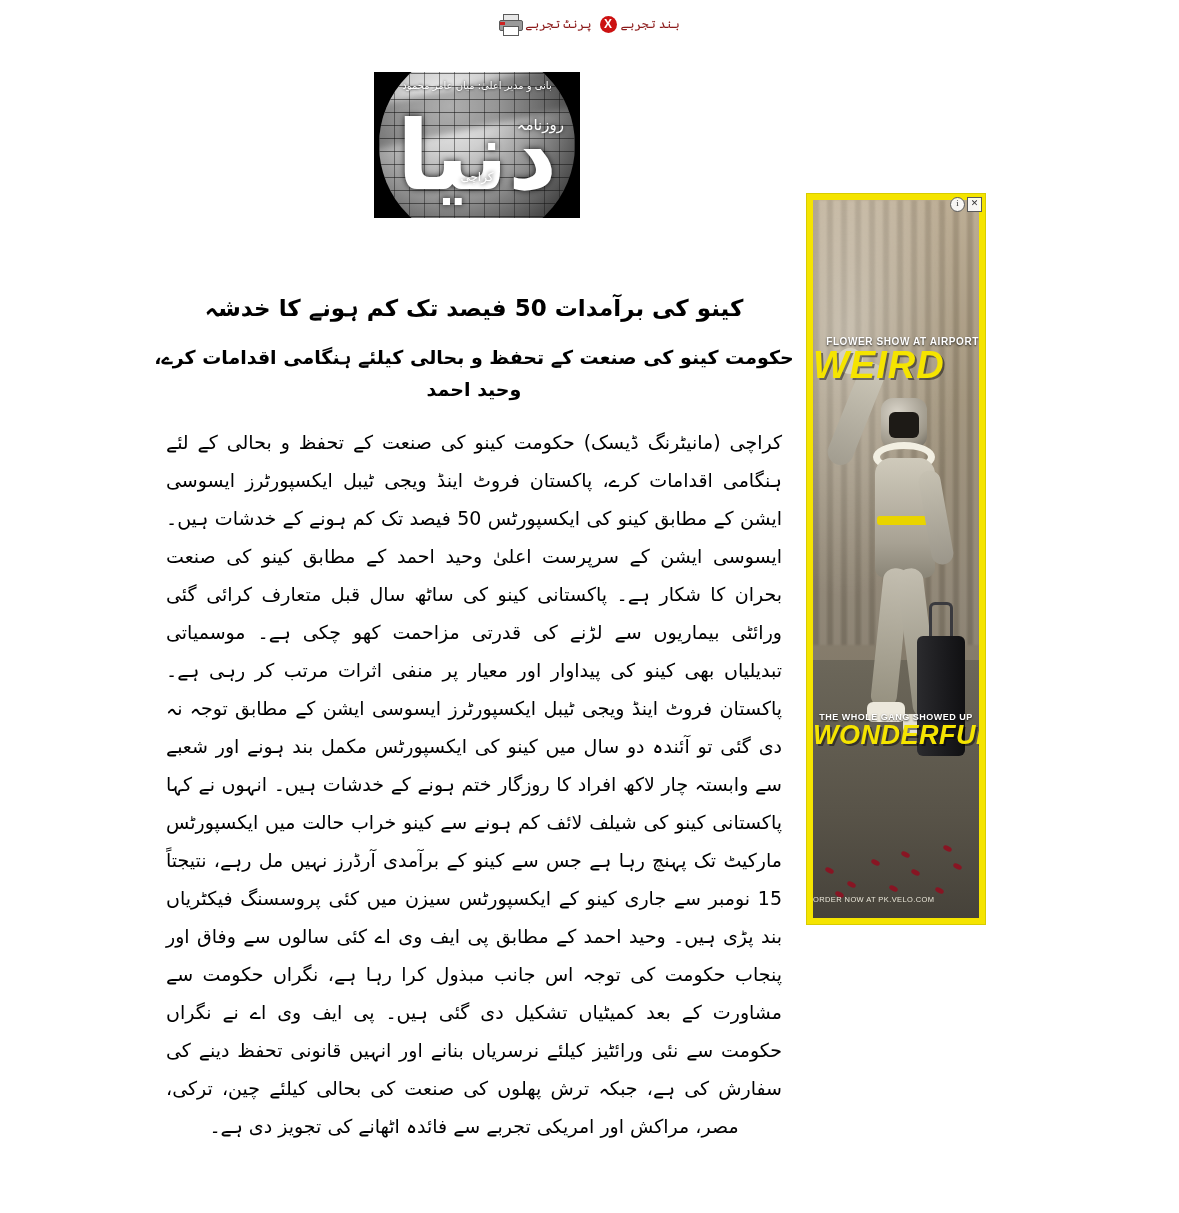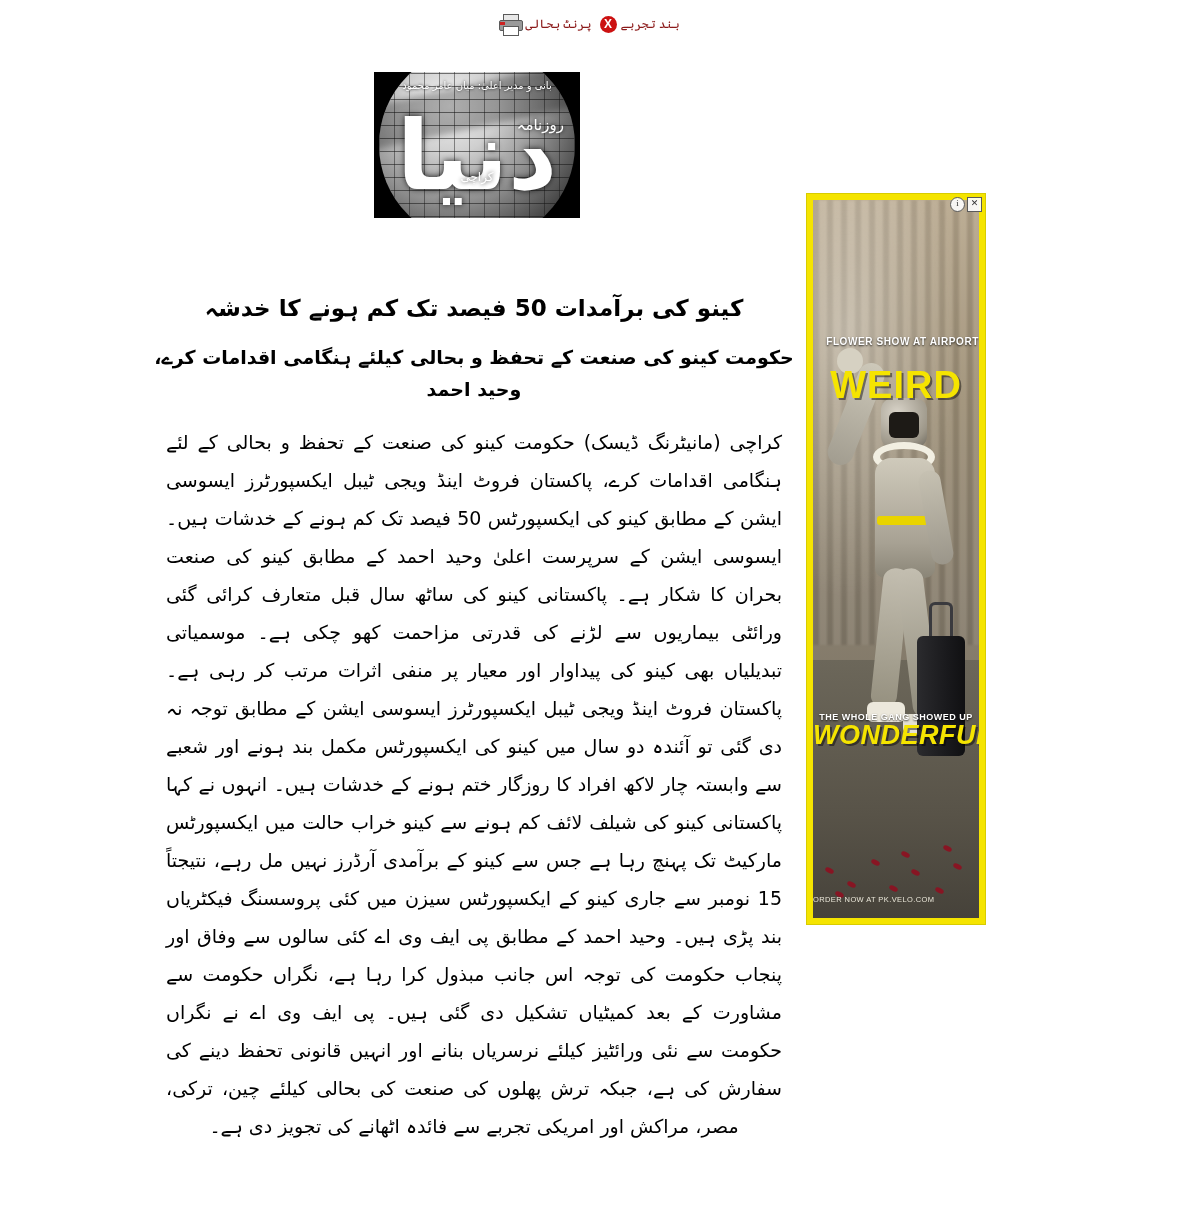--- a/index.html
+++ b/index.html
@@ -397,29 +397,28 @@
     font-size: 10px;
     font-weight: bold;
     letter-spacing: .6px;
     text-shadow: 0 1px 2px rgba(0,0,0,.8);
     font-family: "Liberation Sans", sans-serif;
   }
   .ad-weird {
     position: absolute;
     left: 0; right: 0;
     top: 146px;
-    text-align: center;
     color: #f5e400;
     font-size: 38px;
     font-weight: bold;
+    font-style: italic;
     letter-spacing: 1px;
     text-shadow: 2px 2px 0 rgba(0,0,0,.45);
     font-family: "Liberation Sans", sans-serif;
     line-height: 1;
-    margin-top: 20px;
   }
   .ad-gang {
     position: absolute;
     left: 0; right: 0;
     top: 512px;
     text-align: center;
     color: #ffffff;
     font-size: 9px;
     font-weight: bold;
     letter-spacing: .5px;
@@ -486,21 +485,21 @@
 <body>
 
 <div id="page">
 
   <div class="toolbar">
     <div class="tool-btn">
       <span class="tool-label">بند تجربے</span>
       <span class="close-icon">X</span>
     </div>
     <div class="tool-btn">
-      <span class="tool-label">پرنٹ بحالی</span>
+      <span class="tool-label">پرنٹ تجربے</span>
       <span class="printer-icon">
         <span class="top"></span>
         <span class="body"></span>
         <span class="red"></span>
         <span class="paper"></span>
       </span>
     </div>
   </div>
 
   <div class="logo-wrap">

